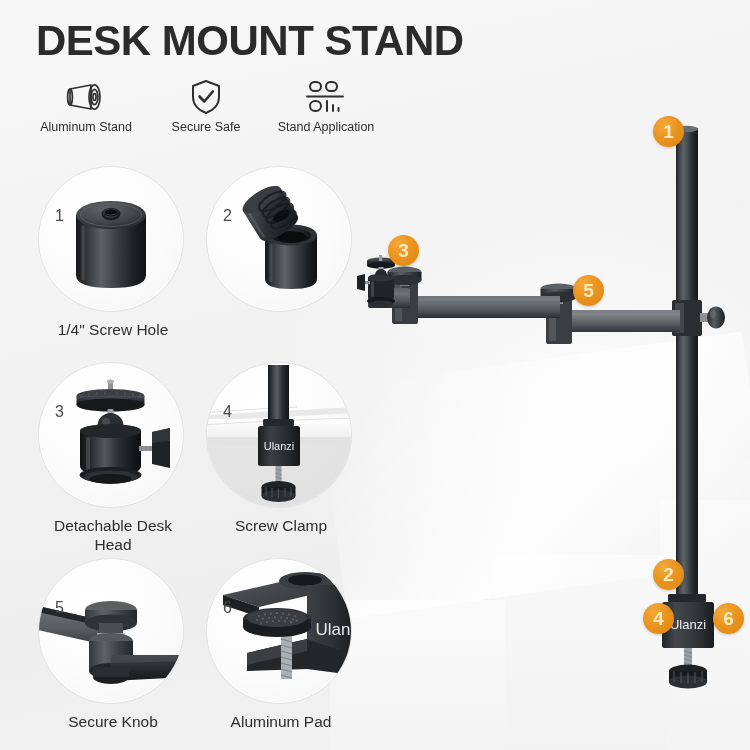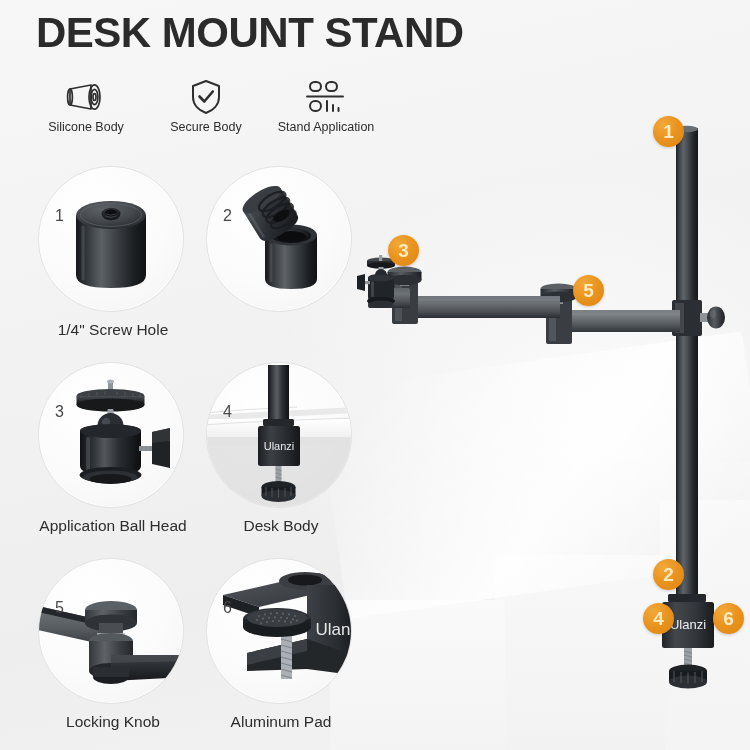--- a/index.html
+++ b/index.html
@@ -25,21 +25,21 @@
   .bgb3{left:540px;top:462px;width:215px;height:100px;
         background:linear-gradient(180deg,#f6f6f6,#f1f1f1);opacity:.9;}
   .bgb4{left:660px;top:500px;width:95px;height:255px;
         background:linear-gradient(180deg,#f9f9f9,#f4f4f4);opacity:.85;}
   .bgsheen{position:absolute;left:330px;top:360px;width:430px;height:230px;
         background:linear-gradient(135deg,rgba(255,255,255,0) 10%,rgba(255,255,255,.85) 55%,rgba(255,255,255,0) 92%);
         transform:rotate(-8deg);}
 
   
   .title{
-    position:absolute;left:36px;top:12px;
+    position:absolute;left:36px;top:20px;
     font-size:42px;font-weight:bold;letter-spacing:-0.5px;
     color:#2b2b2b;line-height:1;white-space:nowrap;
     font-family:"Liberation Sans","DejaVu Sans",sans-serif;
   }
   .features{position:absolute;left:26px;top:78px;display:flex;align-items:flex-end;}
   .feature{display:flex;flex-direction:column;align-items:center;width:120px;}
   .feature .ficon{height:38px;display:flex;align-items:center;justify-content:center;}
   .feature .flabel{margin-top:4px;font-size:12.5px;color:#2d2d2d;white-space:nowrap;}
 
   
@@ -101,31 +101,31 @@
         <svg width="44" height="34" viewBox="0 0 44 34">
           <g fill="none" stroke="#2f2f2f" stroke-width="1.7" stroke-linejoin="round">
             <path d="M6 9 L27 5 L27 29 L6 25 Z"></path>
             <ellipse cx="30.5" cy="17" rx="5.5" ry="12.2"></ellipse>
             <ellipse cx="30.5" cy="17" rx="3.4" ry="7.6"></ellipse>
             <ellipse cx="30.5" cy="17" rx="1.5" ry="3.4"></ellipse>
             <ellipse cx="6" cy="17" rx="2.4" ry="8"></ellipse>
           </g>
         </svg>
       </div>
-      <div class="flabel">Silicone Body</div>
+      <div class="flabel">Aluminum Stand</div>
     </div>
 
     <div class="feature">
       <div class="ficon">
         <svg width="34" height="38" viewBox="0 0 34 38">
           <path d="M17 3 L30 8 V19 C30 27 24 32.5 17 35 C10 32.5 4 27 4 19 V8 Z" fill="none" stroke="#2f2f2f" stroke-width="2" stroke-linejoin="round"></path>
           <path d="M10.5 18.5 L15.3 23.5 L23.8 13.5" fill="none" stroke="#2f2f2f" stroke-width="2.6" stroke-linecap="round" stroke-linejoin="round"></path>
         </svg>
       </div>
-      <div class="flabel">Secure Body</div>
+      <div class="flabel">Secure Safe</div>
     </div>
 
     <div class="feature">
       <div class="ficon">
         <svg width="46" height="38" viewBox="0 0 46 38">
           <g fill="none" stroke="#2f2f2f" stroke-width="2" stroke-linecap="round">
             <rect x="7" y="4" width="11" height="9" rx="4.5"></rect>
             <rect x="23" y="4" width="11" height="9" rx="4.5"></rect>
             <line x1="4" y1="18.5" x2="40" y2="18.5"></line>
             <rect x="7" y="23" width="11" height="10" rx="5"></rect>
@@ -280,21 +280,21 @@
           <g stroke="#7b8085" stroke-width=".8" opacity=".7">
             <path d="M103 83 L103 88"></path>
               <path d="M107 83 L107 88"></path>
               <path d="M111 83 L111 88"></path>
           </g>
           <path d="M113 69 L131 65 L131 105 L113 101 Z" fill="#202326"></path>
           <path d="M113 69 L131 65 L131 78 L113 80 Z" fill="#34383c" opacity=".8"></path>
         </g>
       </svg>
     </div>
-    <div class="ccap">Application Ball Head</div>
+    <div class="ccap">Detachable Desk Head</div>
   </div>
 
   <div class="callout co4">
     <div class="circle">
       <span class="cnum">4</span>
       <svg width="144" height="144" viewBox="0 0 144 144">
         <defs>
           <linearGradient id="dc-pole" x1="0" y1="0" x2="1" y2="0">
             <stop offset="0%" stop-color="#15171a"></stop>
             <stop offset="22%" stop-color="#3a3e42"></stop>
@@ -343,21 +343,21 @@
         <ellipse cx="71.5" cy="133" rx="17" ry="6" fill="#2b2f33"></ellipse>
         <g stroke="#5a5f64" stroke-width="1" opacity=".8">
           <path d="M59 124 L59 133"></path>
             <path d="M65 125 L65 134"></path>
           <path d="M71.5 125.5 L71.5 134.5"></path>
             <path d="M78 125 L78 134"></path>
           <path d="M84 124 L84 133"></path>
         </g>
       </svg>
     </div>
-    <div class="ccap">Desk Body</div>
+    <div class="ccap">Screw Clamp</div>
   </div>
 
   <div class="callout co5">
     <div class="circle">
       <span class="cnum">5</span>
       <svg width="144" height="144" viewBox="0 0 144 144">
         <defs>
           <linearGradient id="lk-arm" x1="0" y1="0" x2="0" y2="1">
             <stop offset="0%" stop-color="#707579"></stop>
             <stop offset="55%" stop-color="#595e62"></stop>
@@ -389,21 +389,21 @@
         <rect x="50" y="82" width="44" height="30" fill="url(#lk-knob)"></rect>
         <ellipse cx="72" cy="112" rx="22" ry="8" fill="#24272a"></ellipse>
 
         <path d="M72 96 L150 96 L150 118 L72 122 Z" fill="url(#lk-arm2)"></path>
         <path d="M72 96 L150 96 L150 102 L72 104 Z" fill="#4a4e52" opacity=".7"></path>
 
         <ellipse cx="72" cy="118" rx="18" ry="7" fill="#1b1e21"></ellipse>
         <rect x="54" y="108" width="36" height="10" fill="#2a2e32"></rect>
       </svg>
     </div>
-    <div class="ccap">Locking Knob</div>
+    <div class="ccap">Secure Knob</div>
   </div>
 
   <div class="callout co6">
     <div class="circle">
       <span class="cnum">6</span>
       <svg width="144" height="144" viewBox="0 0 144 144">
         <defs>
           <linearGradient id="sp-face" x1="0" y1="0" x2="1" y2="0">
             <stop offset="0%" stop-color="#3e4246"></stop>
             <stop offset="60%" stop-color="#2b2f33"></stop>

